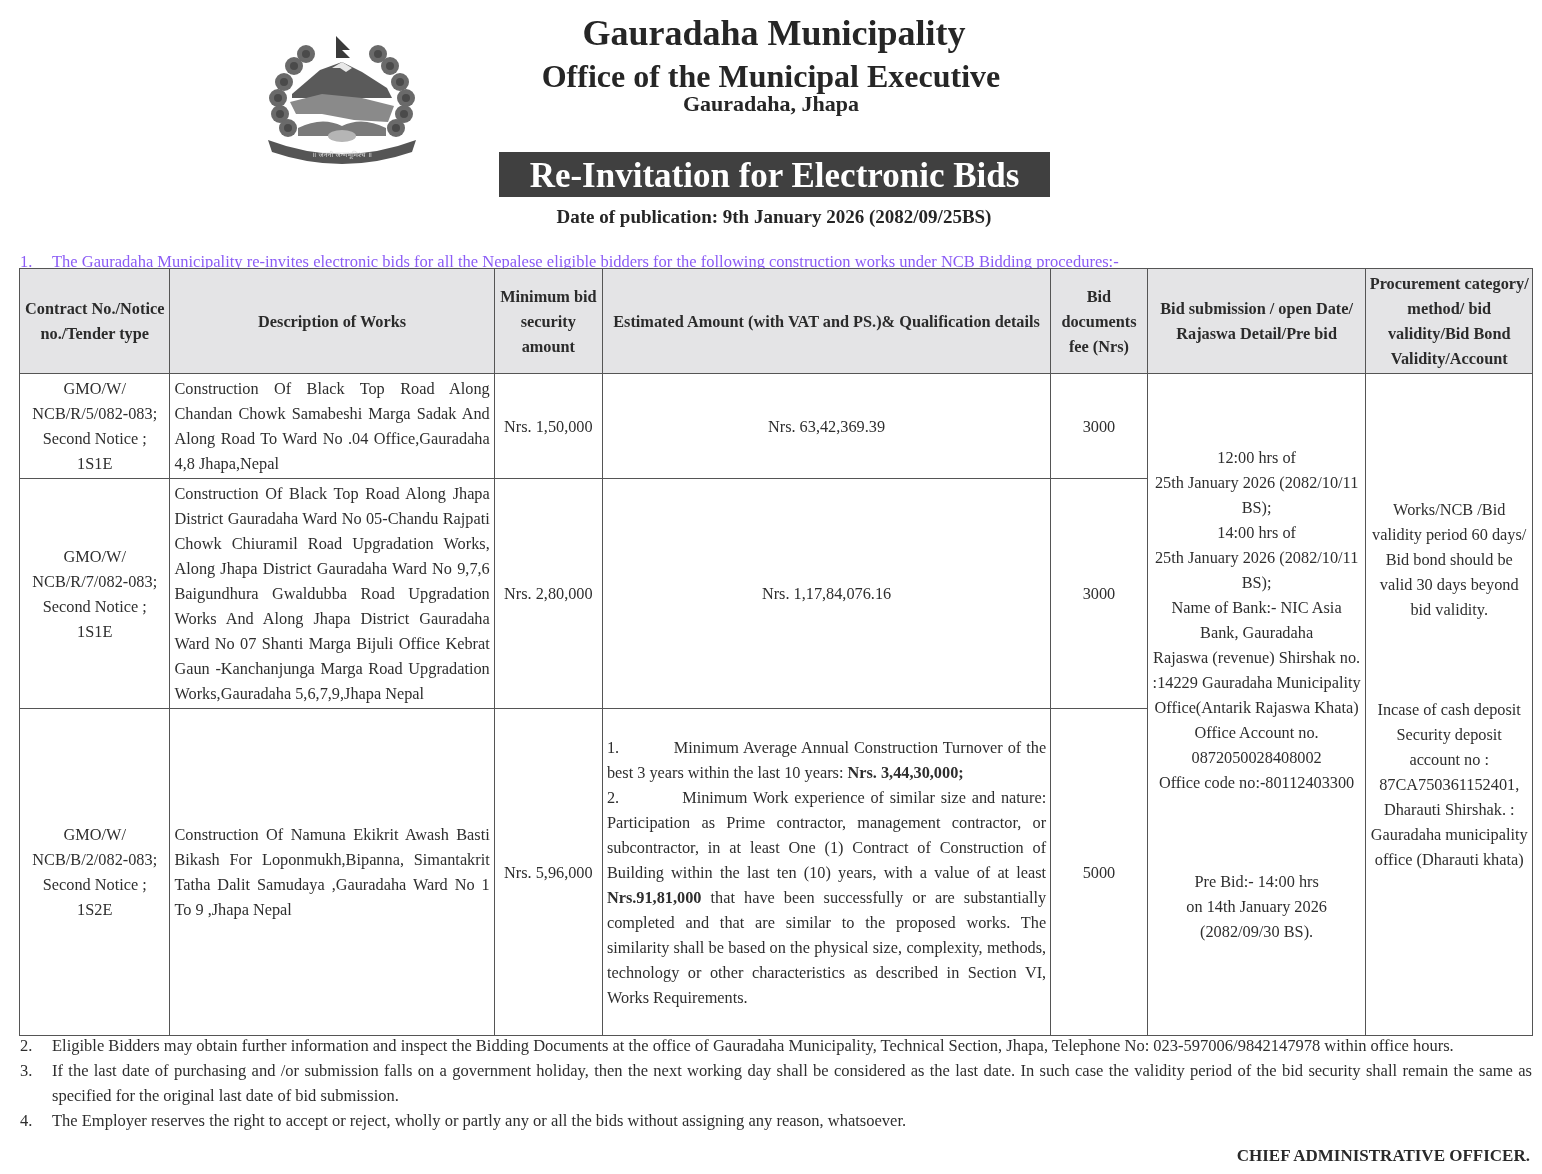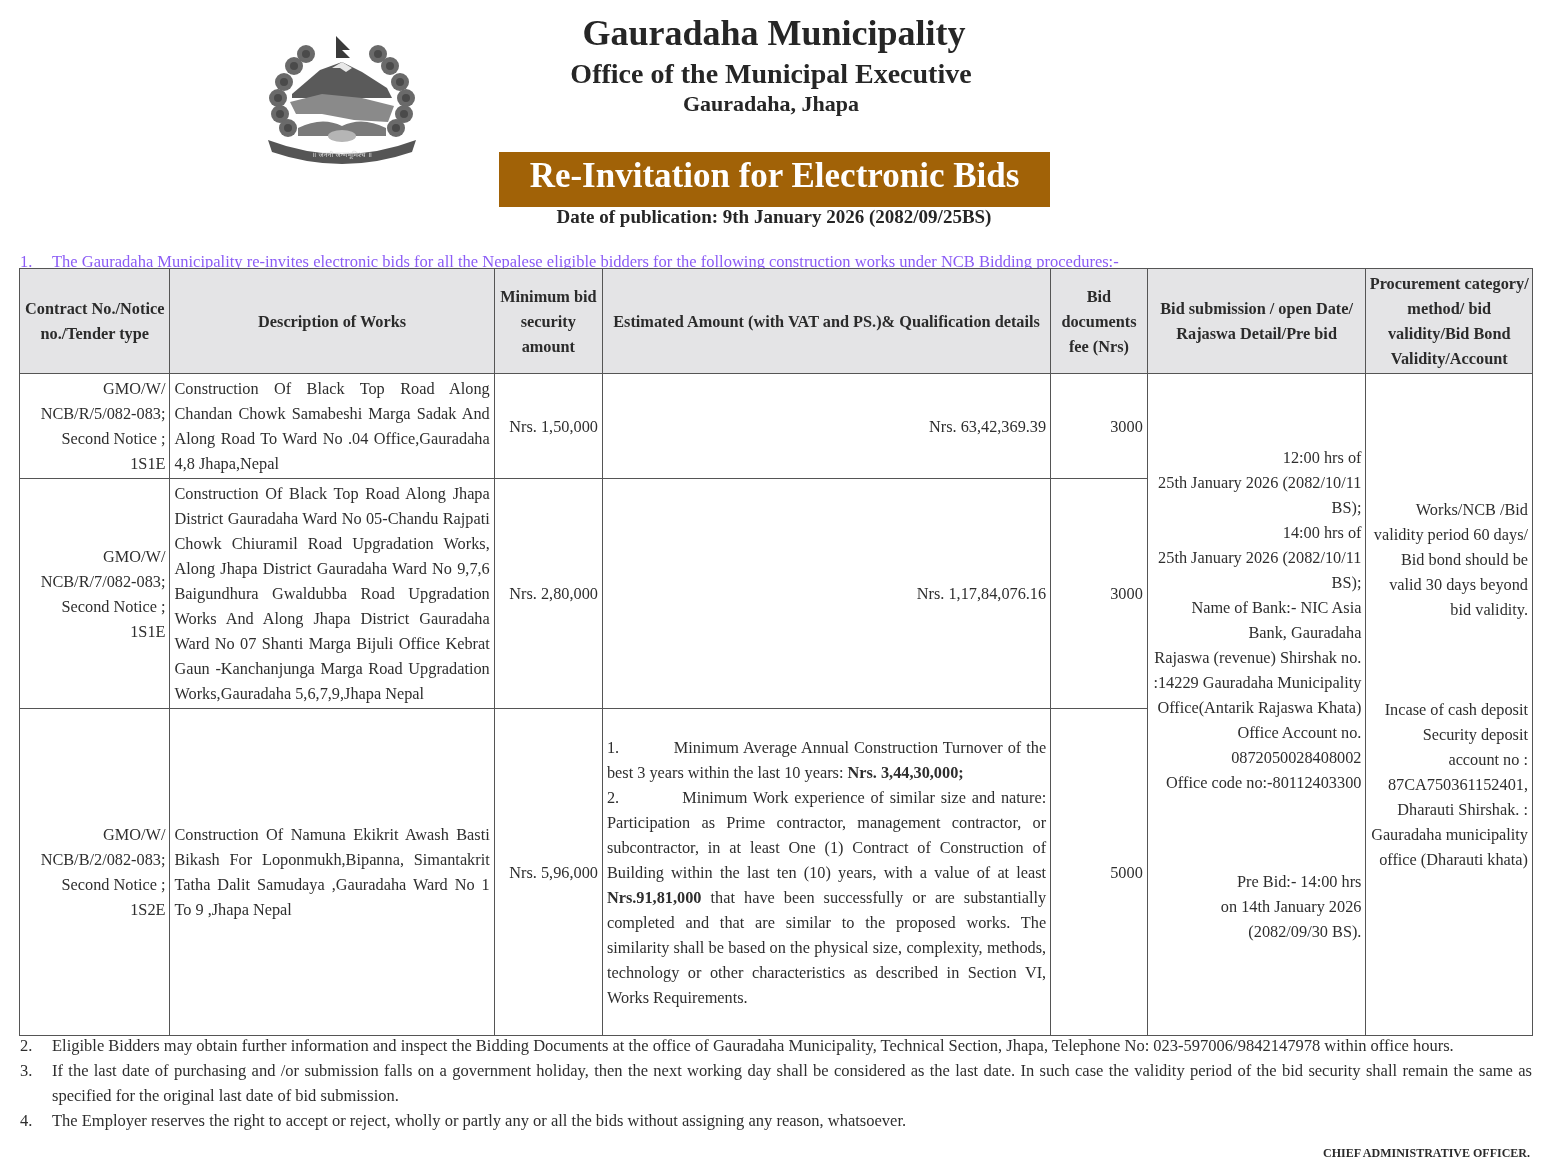--- a/index.html
+++ b/index.html
@@ -3,41 +3,41 @@
   <meta charset="utf-8">
   <style>
     * { box-sizing: border-box; margin: 0; padding: 0; }
     html, body { width: 1542px; height: 1174px; background: #ffffff; overflow: hidden; }
     body { font-family: "Liberation Serif", "DejaVu Serif", serif; color: #2a2a2a; position: relative; }
 
     .header { position: absolute; left: 0; top: 0; width: 1542px; height: 232px; }
     .emblem { position: absolute; left: 262px; top: 32px; width: 160px; height: 135px; }
     .h-title { position: absolute; left: 0; width: 1542px; text-align: center; font-weight: bold; color: #262626; }
     .h1 { top: 12px; font-size: 36px; left: 3px; }
-    .h2 { top: 58px; font-size: 28px; }
+    .h2 { top: 58px; font-size: 32px; }
     .h3 { top: 91px; font-size: 22px; }
     .h4 { top: 121px; font-size: 19px; }
-    .banner { position: absolute; left: 499px; top: 152px; width: 551px; height: 55px; background: #a16207; color: #ffffff; font-size: 35px; font-weight: bold; text-align: center; line-height: 47px; }
+    .banner { position: absolute; left: 499px; top: 152px; width: 551px; height: 45px; background: #404040; color: #ffffff; font-size: 35px; font-weight: bold; text-align: center; line-height: 47px; }
     .pubdate { top: 206px; font-size: 19px; left: 3px; }
 
     .intro { position: absolute; left: 20px; top: 240px; font-size: 16.5px; color: #8b5cf6; white-space: nowrap; margin-top: 12px; }
     .intro .num { display: inline-block; width: 32px; }
 
     table.bids { position: absolute; left: 19px; top: 268px; width: 1514px; border-collapse: collapse; font-size: 16.3px; color: #2e2e2e; }
     table.bids th, table.bids td { border: 1.5px solid #555; vertical-align: middle; }
     table.bids th { background: #e4e4e6; font-weight: bold; text-align: center; line-height: 25px; padding: 2px 2px; color: #2b2b2b; }
     table.bids td { line-height: 25px; padding: 2px 4px; }
-    .c { text-align: right; }
+    .c { text-align: center; }
     .j { text-align: justify; text-align-last: left; }
 
     .notes { position: absolute; left: 20px; top: 1033px; width: 1512px; font-size: 16.5px; color: #2e2e2e; line-height: 25px; }
     .note { display: flex; }
     .note .num { width: 32px; flex: 0 0 32px; }
     .note .txt { flex: 1; text-align: justify; }
-    .signature { position: absolute; right: 12px; top: 1146px; font-size: 12px; font-weight: bold; color: #2a2a2a; }
+    .signature { position: absolute; right: 12px; top: 1146px; font-size: 17px; font-weight: bold; color: #2a2a2a; }
   </style>
 </head>
 <body>
 
 <div class="header">
   <svg class="emblem" viewBox="0 0 160 135">
 
     <g fill="#6a6a6a">
       <circle cx="44" cy="22" r="9"></circle>
         <circle cx="32" cy="34" r="9"></circle>

